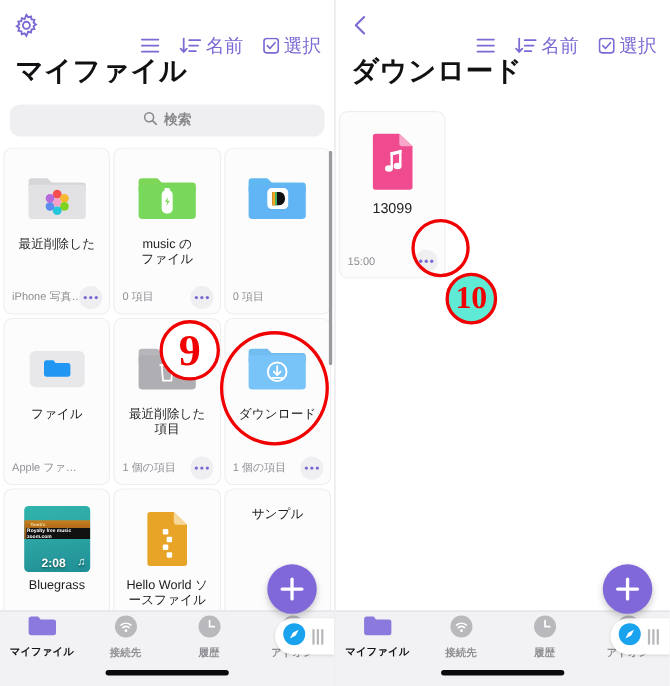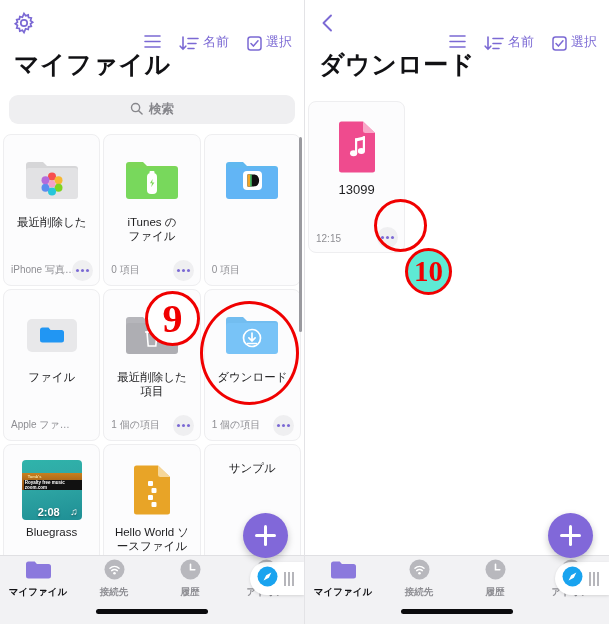--- a/index.html
+++ b/index.html
@@ -37,24 +37,24 @@
     width: 22px; height: 22px;
     display: block;
   }
   .tb-group {
     display: flex;
     align-items: center;
     gap: 18px;
   }
   .tb-item {
     display: flex;
-    align-items: flex-end;
+    align-items: center;
     gap: 4px;
     color: #7b69d4;
-    font-size: 13px;
+    font-size: 17px;
     white-space: nowrap;
     margin-top: 37px;
   }
   .tb-item svg { display: block; }
 
   
   .page-title {
     font-size: 25px;
     font-weight: 700;
     color: #111114;
@@ -357,21 +357,21 @@
         <div class="card">
           <div class="thumb">
             <svg width="56" height="44" viewBox="0 0 56 44">
               <path d="M2 7a3 3 0 013-3h14l4 4h28a3 3 0 013 3v5H2z" fill="#7dd658"></path>
               <rect x="2" y="10" width="52" height="31" rx="3" fill="#78d85c"></rect>
               <rect x="23" y="15" width="10" height="21" rx="4" fill="#fff"></rect>
               <rect x="25.5" y="13" width="5" height="3" rx="1" fill="#fff"></rect>
               <path d="M28.6 21l-2.6 4.3h2.1l-1 4 3.3-4.8h-2.2z" fill="#7dd658"></path>
             </svg>
           </div>
-          <div class="cname" style="white-space:pre-line">iTunes の
+          <div class="cname" style="white-space:pre-line">music の
 ファイル</div>
           <div class="meta">0 項目</div>
           <div class="dots-btn">
               <i></i>
               <i></i>
               <i></i>
             </div>
         </div>
 
         <div class="card">
@@ -589,21 +589,21 @@
             <g fill="#fff">
               <path d="M20 18.5l10-2.3v3.2l-10 2.3z"></path>
               <rect x="20" y="18.5" width="2.2" height="14.5"></rect>
               <rect x="27.8" y="16.2" width="2.2" height="14.5"></rect>
               <ellipse cx="18.6" cy="33.2" rx="3.6" ry="3"></ellipse>
               <ellipse cx="26.4" cy="30.9" rx="3.6" ry="3"></ellipse>
             </g>
           </svg>
         </div>
         <div class="cname" style="font-size:13px">13099</div>
-        <div class="meta">12:15</div>
+        <div class="meta">15:00</div>
         <div class="dots-btn">
             <i></i>
             <i></i>
             <i></i>
           </div>
       </div>
       <div></div>
         <div></div>
     </div>
 

